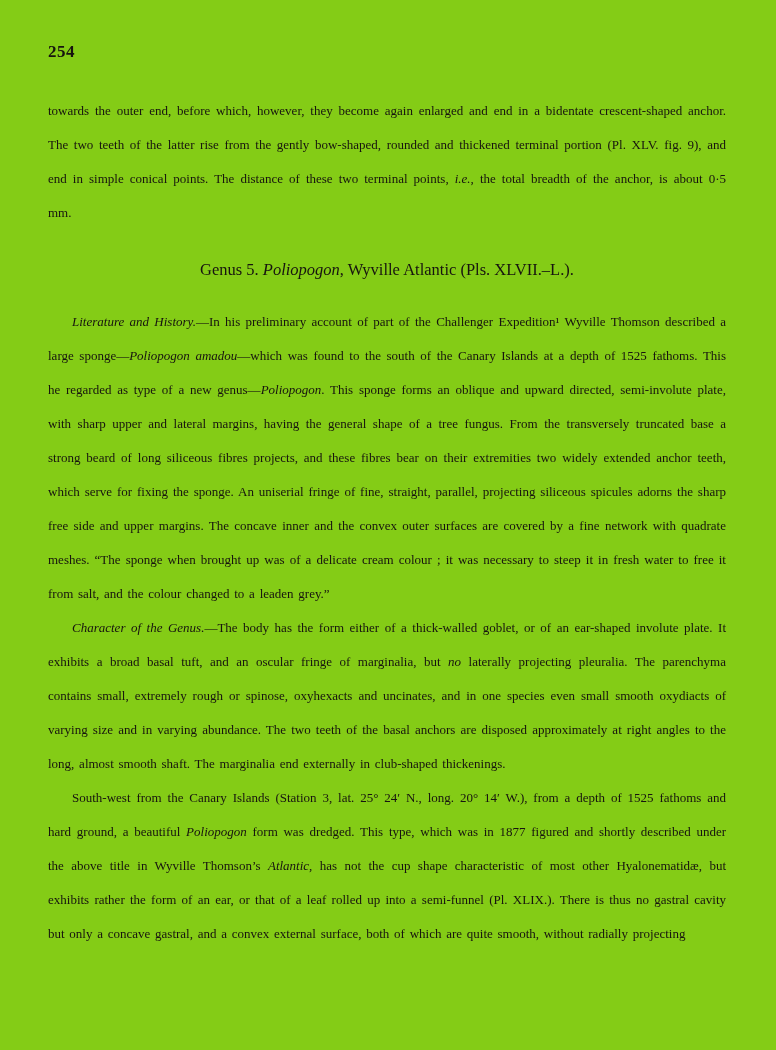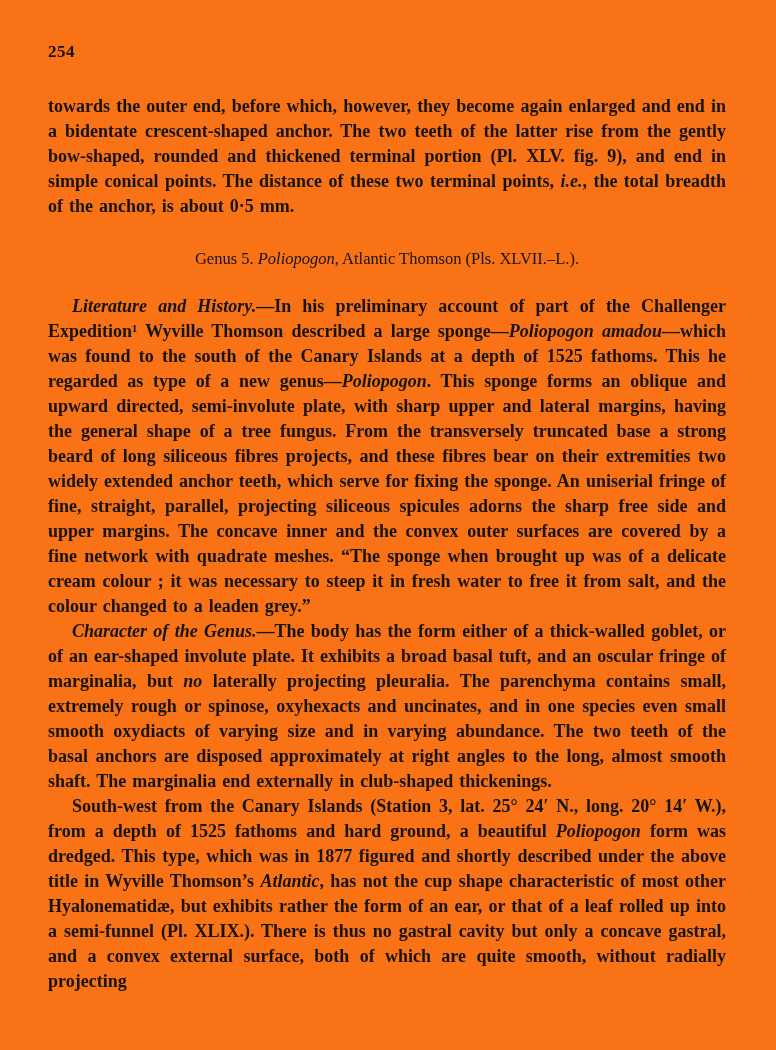--- a/index.html
+++ b/index.html
@@ -6,21 +6,21 @@
   html, body { background: #e9e7e2; }
   body {
     font-family: "Liberation Serif", "DejaVu Serif", serif;
     color: #17140f;
     -webkit-font-smoothing: antialiased;
   }
   .page {
     width: 776px;
     height: 1050px;
     margin: 0 auto;
-    background: #f97316;
+    background: #84cc16;
     padding: 42px 50px 26px 48px;
     overflow: hidden;
     position: relative;
   }
   .page-header {
     position: relative;
     height: 22px;
     margin-bottom: 30px;
   }
   .page-number {
@@ -36,25 +36,24 @@
     left: 0;
     right: 0;
     top: 1px;
     text-align: center;
     font-size: 14.5px;
     font-weight: bold;
     letter-spacing: 1.6px;
     word-spacing: 3px;
   }
   main p {
-    font-size: 18px;
-    line-height: 25px;
+    font-size: 13px;
+    line-height: 34px;
     text-align: justify;
     word-spacing: 1.5px;
-    font-weight: bold;
   }
   p.indent { text-indent: 24px; }
   .heading {
     text-align: center;
     font-size: 16.5px;
     font-weight: normal;
     line-height: 25px;
     margin: 27px 0 23px 0;
   }
   .footnote {
@@ -72,21 +71,21 @@
 <div class="page">
 
   <header class="page-header">
     <span class="page-number">254</span>
   </header>
 
   <main>
 
     <p><span>towards the outer end, before which, however, they become again enlarged and end in a bidentate crescent-shaped anchor.  The two teeth of the latter rise from the gently bow-shaped, rounded and thickened terminal portion (Pl. XLV. fig. 9), and end in simple conical points.  The distance of these two terminal points, </span><i>i.e.</i><span>, the total breadth of the anchor, is about 0·5 mm.</span></p>
 
-    <h3 class="heading"><span>Genus 5.  </span><i>Poliopogon</i><span>, Atlantic Thomson (Pls. XLVII.–L.).</span></h3>
+    <h3 class="heading"><span>Genus 5.  </span><i>Poliopogon</i><span>, Wyville Atlantic (Pls. XLVII.–L.).</span></h3>
 
     <p class="indent"><i>Literature and History.</i><span>—In his preliminary account of part of the Challenger Expedition¹ Wyville Thomson described a large sponge—</span><i>Poliopogon amadou</i><span>—which was found to the south of the Canary Islands at a depth of 1525 fathoms.  This he regarded as type of a new genus—</span><i>Poliopogon</i><span>.  This sponge forms an oblique and upward directed, semi-involute plate, with sharp upper and lateral margins, having the general shape of a tree fungus.  From the transversely truncated base a strong beard of long siliceous fibres projects, and these fibres bear on their extremities two widely extended anchor teeth, which serve for fixing the sponge.  An uniserial fringe of fine, straight, parallel, projecting siliceous spicules adorns the sharp free side and upper margins.  The concave inner and the convex outer surfaces are covered by a fine network with quadrate meshes.  “The sponge when brought up was of a delicate cream colour ; it was necessary to steep it in fresh water to free it from salt, and the colour changed to a leaden grey.”</span></p>
 
     <p class="indent"><i>Character of the Genus.</i><span>—The body has the form either of a thick-walled goblet, or of an ear-shaped involute plate.  It exhibits a broad basal tuft, and an oscular fringe of marginalia, but </span><i>no</i><span> laterally projecting pleuralia.  The parenchyma contains small, extremely rough or spinose, oxyhexacts and uncinates, and in one species even small smooth oxydiacts of varying size and in varying abundance.  The two teeth of the basal anchors are disposed approximately at right angles to the long, almost smooth shaft.  The marginalia end externally in club-shaped thickenings.</span></p>
 
 
     <p class="indent"><span>South-west from the Canary Islands (Station 3, lat. 25° 24′ N., long. 20° 14′ W.), from a depth of 1525 fathoms and hard ground, a beautiful </span><i>Poliopogon</i><span> form was dredged.  This type, which was in 1877 figured and shortly described under the above title in Wyville Thomson’s </span><i>Atlantic</i><span>, has not the cup shape characteristic of most other Hyalonematidæ, but exhibits rather the form of an ear, or that of a leaf rolled up into a semi-funnel (Pl. XLIX.).  There is thus no gastral cavity but only a concave gastral, and a convex external surface, both of which are quite smooth, without radially projecting</span></p>
 
 
   </main>

